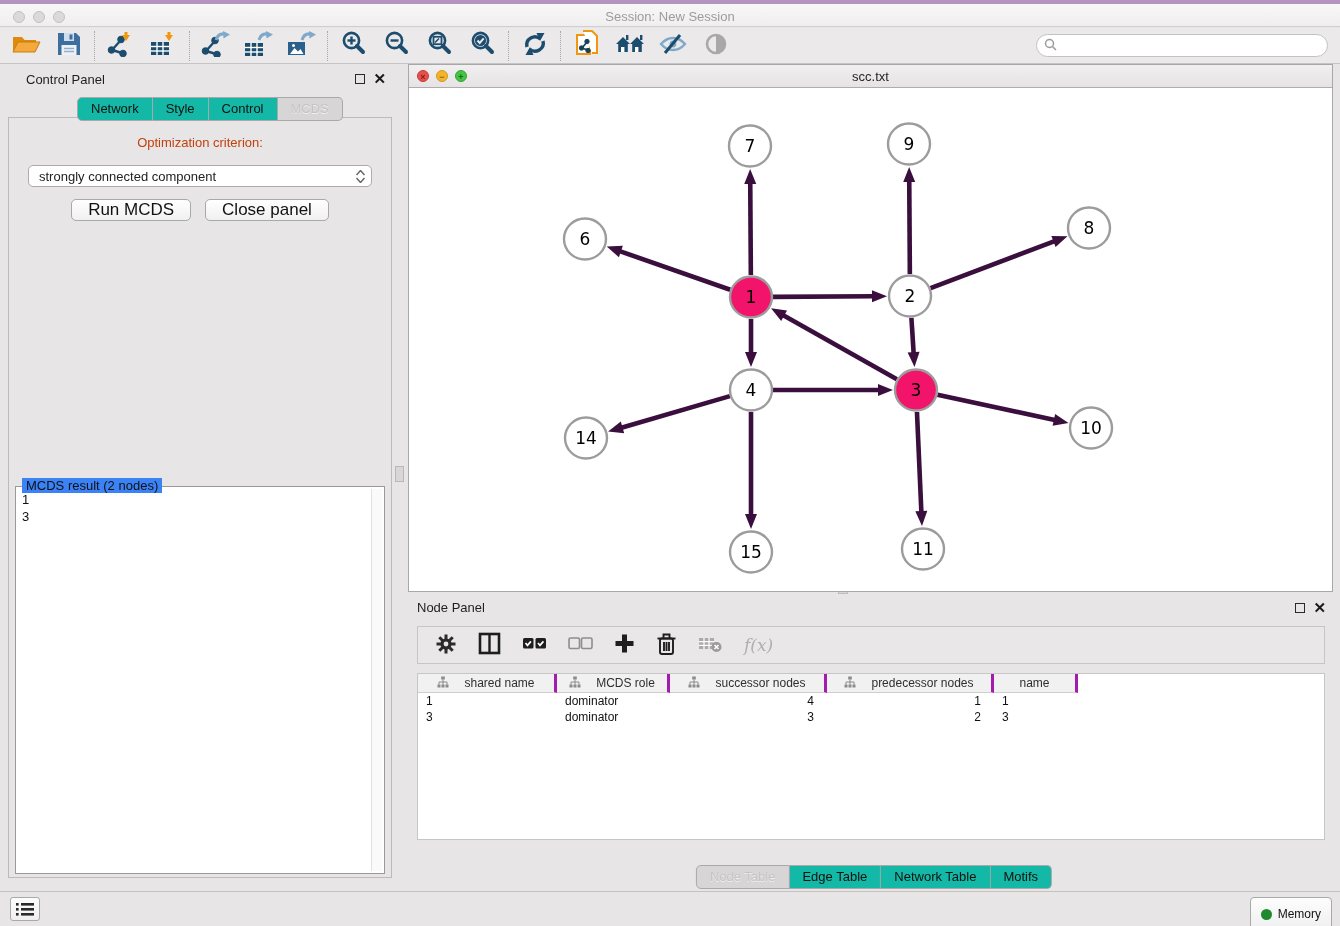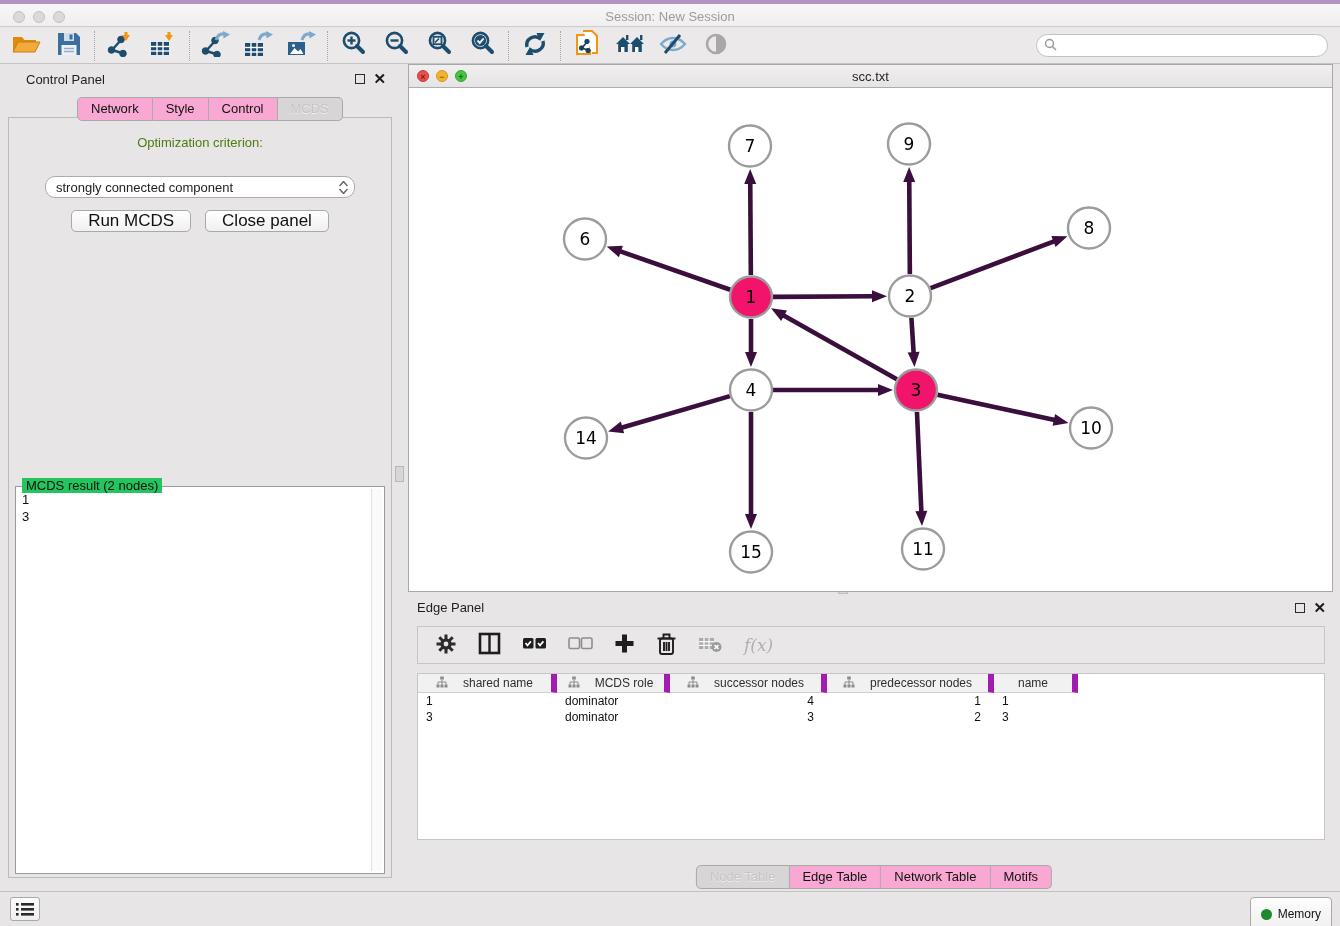--- a/index.html
+++ b/index.html
@@ -49,51 +49,51 @@
   .panel-header-text { font-size:13px; color:#1F1F1F; }
   .win-btns { position:absolute; right:12px; top:0; display:flex; gap:8px; align-items:center; }
   .float-btn { width:10px; height:10px; border:1.6px solid #2A2A2A; display:inline-block; }
   .close-btn { font-size:15px; font-weight:bold; color:#1A1A1A; line-height:10px; }
   
   .control-panel { position:absolute; left:0; top:64px; width:400px; height:826px; }
   .cp-title { position:absolute; left:26px; top:8px; }
   .cp-winbtns { top:10px; right:14px; }
   .seg-tabs { position:absolute; display:flex; }
   .seg-tab {
-    padding:3px 13px 4px; background:#f9a8d4; border:1px solid #A9A9A9; border-left:none;
+    padding:3px 13px 4px; background:#14b8a6; border:1px solid #A9A9A9; border-left:none;
     font-size:13px; color:#111; cursor:default; white-space:nowrap;
   }
   .seg-tab:first-child { border-left:1px solid #A9A9A9; border-radius:5px 0 0 5px; }
   .seg-tab:last-child { border-radius:0 5px 5px 0; }
   .seg-tab.active { background:#D7D5D6; color:#C6C4C5; text-shadow:0 1px 0 #EFEFEF; }
   .cp-tabs { left:77px; top:33px; z-index:2; }
   .cp-body {
     position:absolute; left:8px; right:8px; top:53px; bottom:12px;
     border:1px solid #BCBABB; background:#E7E5E6;
   }
-  .opt-label { text-align:center; margin-top:17px; font-size:13px; color:#4d7c0f; }
+  .opt-label { text-align:center; margin-top:17px; font-size:13px; color:#c2410c; }
   .opt-select {
-    margin:26px auto 0; width:310px; height:22px; background:#fff;
-    border:1px solid #ACACAC; border-radius:10px;
+    margin:15px auto 0; width:344px; height:22px; background:#fff;
+    border:1px solid #ACACAC; border-radius:5px;
     display:flex; align-items:center; padding:0 6px 0 10px; font-size:13px;
   }
   .opt-select .sel-text { flex:1; }
   .chevrons { display:flex; flex-direction:column; gap:1px; align-items:center; }
   .cp-buttons { display:flex; justify-content:center; gap:14px; margin-top:12px; }
   .mac-btn {
     height:22px; padding:0 16px; background:linear-gradient(#FFFFFF,#F0F0F0);
     border:1px solid #A9A9A9; border-radius:5px; font-size:17px;
     font-family:"Liberation Sans",sans-serif; color:#111; cursor:default;
   }
   .mcds-fieldset {
     position:absolute; left:6px; right:6px; top:368px; bottom:3px;
     border:1px solid #9A9A9A; background:#fff;
   }
   .mcds-legend {
-    position:absolute; top:-9px; left:6px; background:#22c55e;
+    position:absolute; top:-9px; left:6px; background:#3b82f6;
     padding:0 4px; font-size:13px; color:#111;
   }
   .mcds-list { position:absolute; inset:4px 14px 2px 6px; font-size:13px;
     color:#111; line-height:17px; overflow:hidden; }
   .mcds-scroll { position:absolute; top:2px; bottom:2px; right:2px; width:11px;
     background:#FAFAFA; border-left:1px solid #E2E2E2; }
   
   .v-split-handle { position:absolute; left:395px; top:466px; width:9px; height:16px;
     background:#D8D6D7; border:1px solid #B8B8B8; }
   .h-split-handle { position:absolute; left:838px; top:587px; width:10px; height:7px;
@@ -121,21 +121,21 @@
   }
   .tp-tool { display:flex; align-items:center; justify-content:center; cursor:default; }
   .fx-label { font-family:"DejaVu Serif", serif; font-style:italic;
     font-size:17px; color:#AFAFAF; }
   .tp-table {
     position:absolute; left:9px; top:78px; width:908px; height:167px;
     background:#fff; border:1px solid #C6C6C6; overflow:hidden;
   }
   .tp-header { display:flex; height:19px; font-size:12px; color:#2E2E2E; }
   .th {
-    background:#F1F1F1; border-right:6px solid #a21caf; border-bottom:1px solid #CFCFCF;
+    background:#F1F1F1; border-right:3px solid #a21caf; border-bottom:1px solid #CFCFCF;
     display:flex; align-items:center; justify-content:center; gap:15px;
     overflow:hidden; white-space:nowrap;
   }
   .tp-row { display:flex; height:16px; font-size:12px; color:#111; }
   .td { padding:1px 8px 0; white-space:nowrap; overflow:hidden; }
   .td.right { text-align:right; padding-right:13px; }
   .tp-tabs { left:50%; transform:translateX(-50%); top:270px; }
   
   .status-bar { position:absolute; left:0; bottom:0; right:0; height:35px;
     background:#E7E5E6; border-top:1px solid #C2C2C2; }
@@ -436,21 +436,21 @@
         <text x="682" y="346" text-anchor="middle" font-family="&quot;DejaVu Sans&quot;, sans-serif" font-size="17" fill="#000">10</text>
         <ellipse cx="342" cy="464" rx="21" ry="20.5" fill="#FFFFFF" stroke="#9C9C9C" stroke-width="2.4"></ellipse>
         <text x="342" y="470" text-anchor="middle" font-family="&quot;DejaVu Sans&quot;, sans-serif" font-size="17" fill="#000">15</text>
         <ellipse cx="514" cy="461" rx="21" ry="20.5" fill="#FFFFFF" stroke="#9C9C9C" stroke-width="2.4"></ellipse>
         <text x="514" y="467" text-anchor="middle" font-family="&quot;DejaVu Sans&quot;, sans-serif" font-size="17" fill="#000">11</text>
       </svg>
   </div>
 </div>
 
 <div class="table-panel">
-  <div class="tp-title panel-header-text">Edge Panel</div>
+  <div class="tp-title panel-header-text">Node Panel</div>
   <div class="win-btns tp-winbtns">
     <span class="float-btn"></span>
     <span class="close-btn">✕</span>
   </div>
   <div class="tp-toolbar">
       <div class="tp-tool">
         <span><svg width="22" height="22" viewBox="0 0 22 22">
             <g fill="#2B2B2B">
               <circle cx="11" cy="11" r="5.6"></circle>
               <g stroke="#2B2B2B" stroke-width="3">

